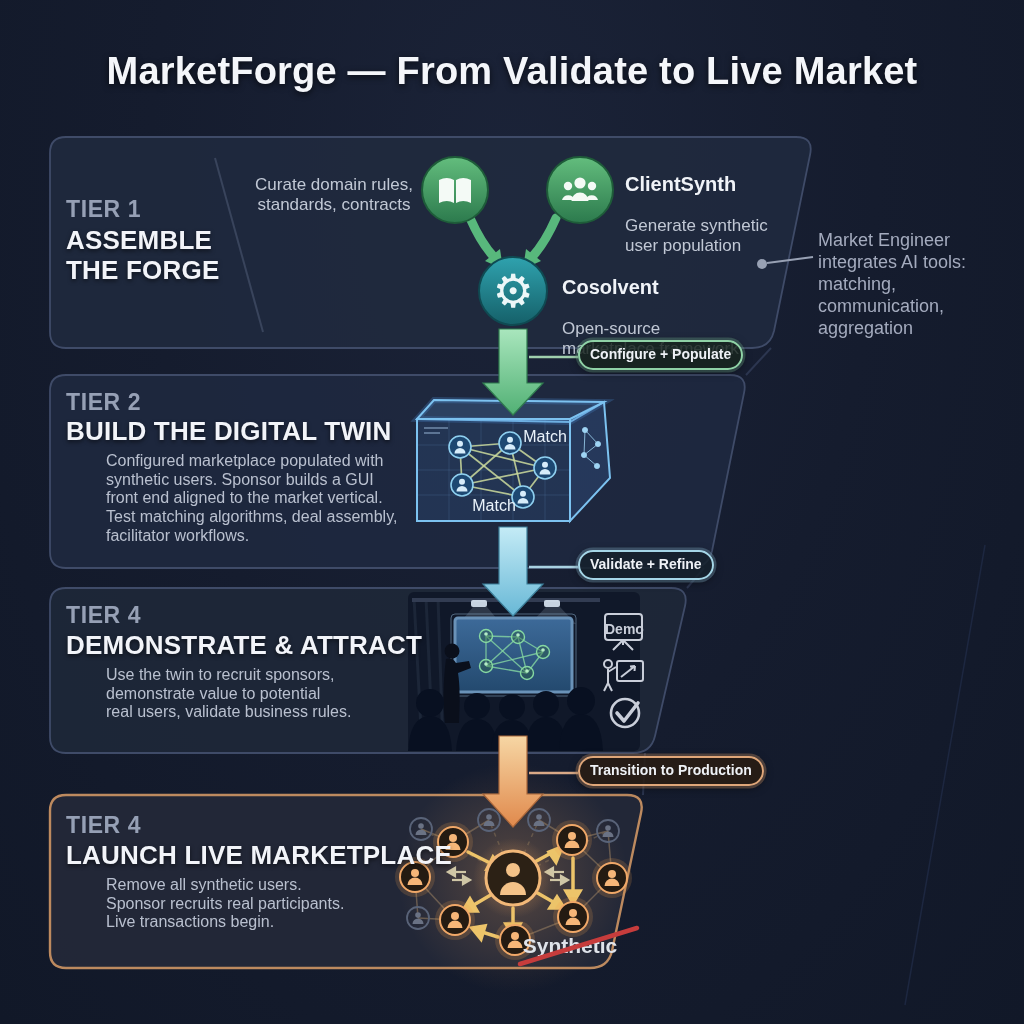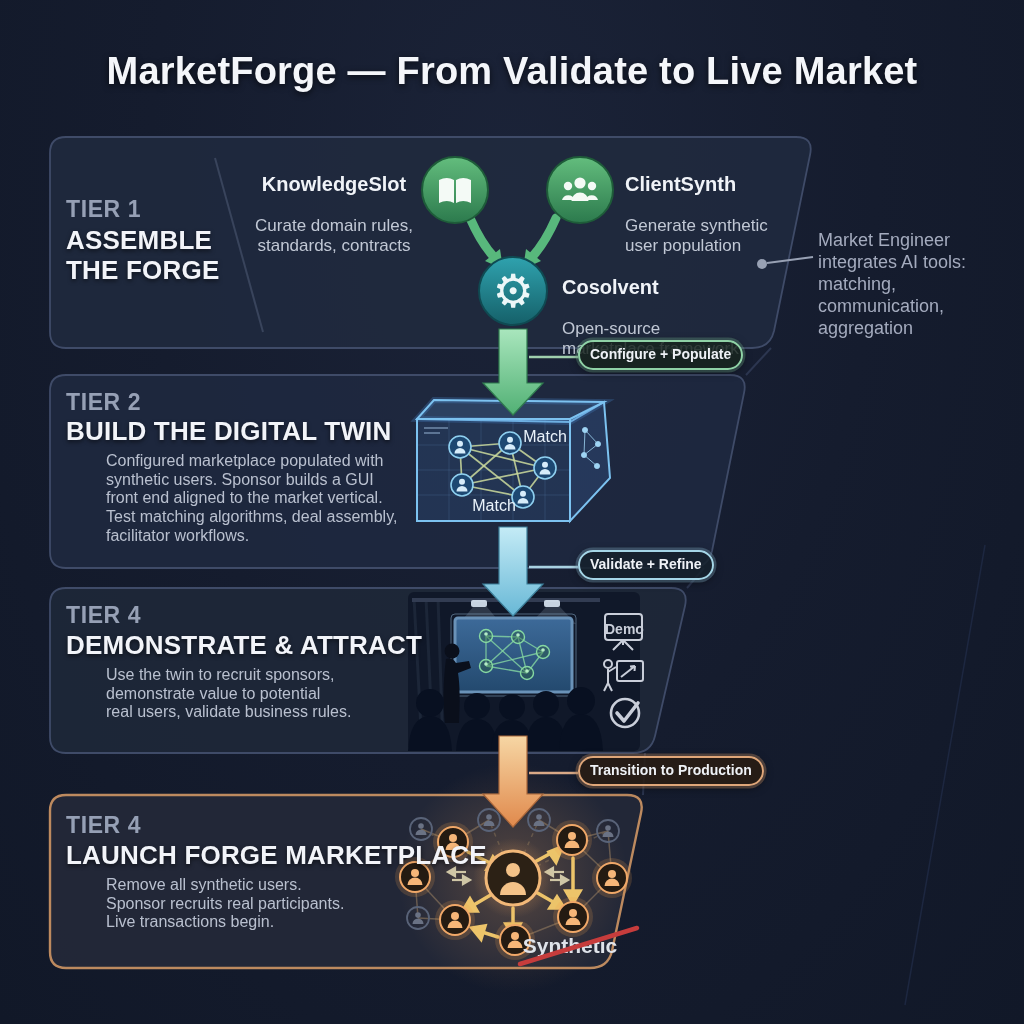--- a/index.html
+++ b/index.html
@@ -418,21 +418,20 @@
   </g>
 </svg>
 
 <div class="txt title">MarketForge — From Validate to Live Market</div>
 
 <div class="txt tier-label" style="left:66px;top:196px">TIER 1</div>
 <div class="txt tier-heading" style="left:66px;top:226px">ASSEMBLE
 THE FORGE</div>
 
 <div class="txt center" style="left:226px;top:155px;width:216px">
-  <div class="tool-name">KnowledgeSlot</div>
   <div class="tool-desc txt-pre" style="white-space:pre-line">Curate domain rules,
 standards, contracts</div>
 </div>
 <div class="txt" style="left:625px;top:155px;width:180px">
   <div class="tool-name">ClientSynth</div>
   <div class="tool-desc" style="white-space:pre-line">Generate synthetic
 user population</div>
 </div>
 <div class="txt" style="left:562px;top:258px;width:220px">
   <div class="tool-name">Cosolvent</div>
@@ -458,20 +457,20 @@
 Test matching algorithms, deal assembly,
 facilitator workflows.</div>
 
 <div class="txt tier-label" style="left:66px;top:602px">TIER 4</div>
 <div class="txt tier-heading" style="left:66px;top:631px">DEMONSTRATE &amp; ATTRACT</div>
 <div class="txt tier-body" style="left:66px;top:666px">Use the twin to recruit sponsors,
 demonstrate value to potential
 real users, validate business rules.</div>
 
 <div class="txt tier-label" style="left:66px;top:812px">TIER 4</div>
-<div class="txt tier-heading" style="left:66px;top:841px">LAUNCH FORGE MARKETPLACE</div>
+<div class="txt tier-heading" style="left:66px;top:841px">LAUNCH LIVE MARKETPLACE</div>
 <div class="txt tier-body" style="left:66px;top:876px">Remove all synthetic users.
 Sponsor recruits real participants.
 Live transactions begin.</div>
 
 <div class="txt" style="left:605px;top:621px;width:37px;text-align:center;font-size:14px;font-weight:700;color:#c9ced9">Demo</div>
 
 </div>
 
 </body></html>

